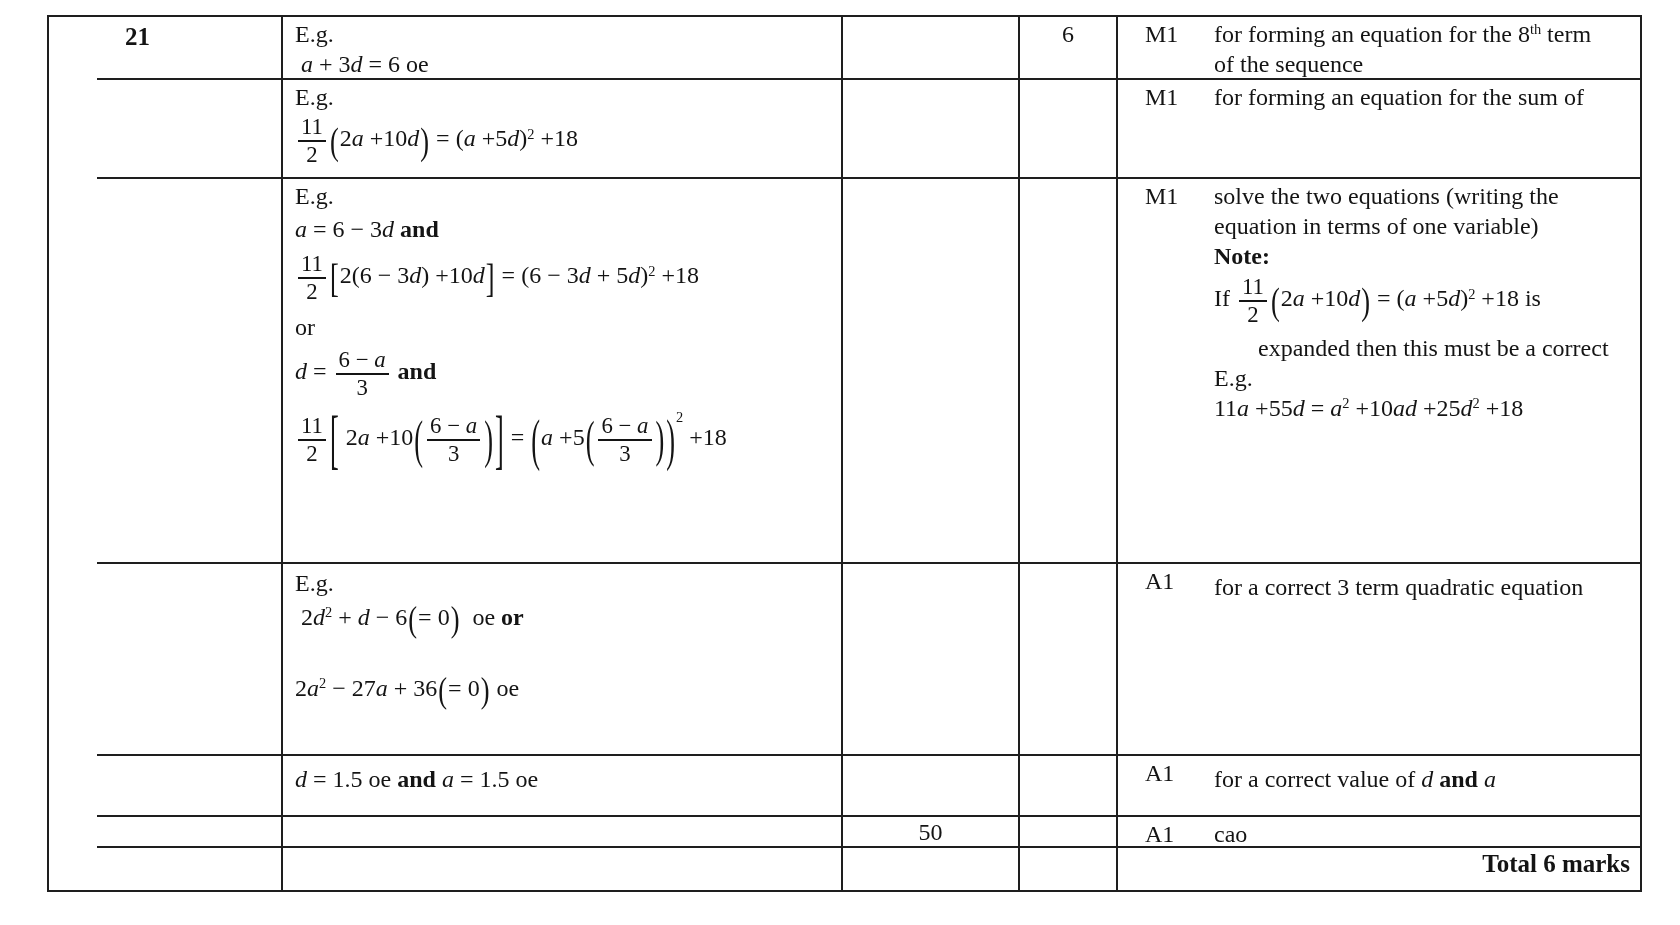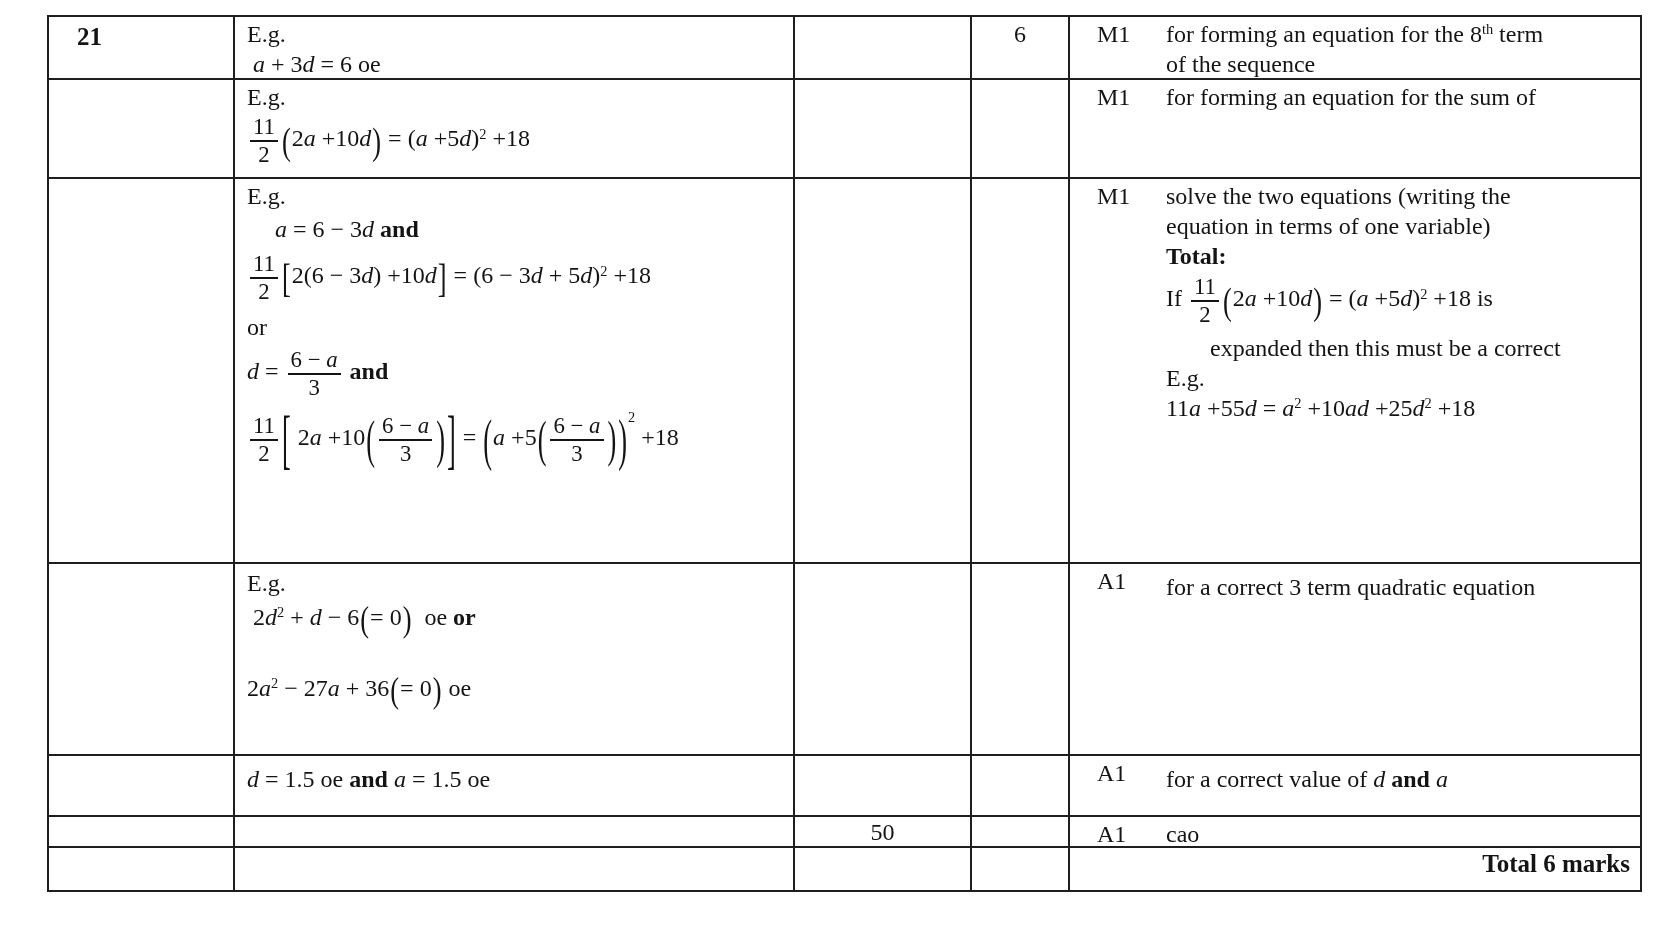--- a/index.html
+++ b/index.html
@@ -2,21 +2,21 @@
 <html><head>
 <meta charset="utf-8">
 <style>
   html,body{margin:0;padding:0;background:#ffffff;}
   #sheet{position:relative;width:1680px;height:925px;background:#ffffff;
          font-family:"Liberation Serif","DejaVu Serif",serif;font-size:24px;color:#141414;}
   .tbl{position:absolute;left:47px;top:15px;width:1595px;height:877px;
        display:grid;box-sizing:border-box;
        grid-template-columns:186px 560px 177px 98px 1fr;
        grid-template-rows:63px 99px 385px 192px 61px 31px 1fr;
-       border:2.5px solid #1e1e1e;background:#fff;}
+       border:2.5px solid #1e1e1e;background:#fff;padding-left:48px;}
   .cell{border-right:2.5px solid #1e1e1e;border-bottom:2.5px solid #1e1e1e;
         box-sizing:border-box;overflow:hidden;position:relative;}
   .cell.lc{border-right:none;}
   .cell.lr{border-bottom:none;}
   .qcell{padding:6px 0 0 28px;font-weight:bold;font-size:25px;}
   .wcell{padding:2px 0 0 12px;}
   .acell{text-align:center;padding-top:2px;}
   .mcell{text-align:center;padding-top:4px;}
   .ncell{display:flex;align-items:flex-start;padding-top:2px;}
   .mk{width:96px;flex:0 0 96px;padding-left:27px;box-sizing:border-box;line-height:30px;}
@@ -66,34 +66,34 @@
     <div class="cell lc ncell">
       <div class="mk">M1</div>
       <div class="nb">
           <div class="mline"><span class="tx">for forming an equation for the sum of</span></div>
         </div>
     </div>
 
     <div class="cell"></div>
     <div class="cell wcell">
         <div class="mline"><span class="tx">E.g.</span></div>
-        <div class="mline" style="margin-top: 3px; margin-left: 28px;"><span class="it">a</span><span class="tx"> = 6 − 3</span><span class="it">d</span><span class="tx"> </span><span class="bd">and</span></div>
+        <div class="mline" style="margin-top: 3px;"><span class="it">a</span><span class="tx"> = 6 − 3</span><span class="it">d</span><span class="tx"> </span><span class="bd">and</span></div>
         <div class="mline" style="margin-top: 8px;"><span class="fr"><span class="n"><span class="tx">11</span></span><span class="d"><span class="tx">2</span></span></span><span class="br" style="transform: scaleY(1.55);">[</span><span class="tx">2(6 − 3</span><span class="it">d</span><span class="tx">) +10</span><span class="it">d</span><span class="br" style="transform: scaleY(1.55);">]</span><span class="tx"> = (6 − 3</span><span class="it">d</span><span class="tx"> + 5</span><span class="it">d</span><span class="tx">)</span><span class="sup">2</span><span class="tx"> +18</span></div>
         <div class="mline" style="margin-top: 8px;"><span class="tx">or</span></div>
         <div class="mline" style="margin-top: 6px;"><span class="it">d</span><span class="tx"> = </span><span class="fr"><span class="n"><span class="tx">6 − </span><span class="it">a</span></span><span class="d"><span class="tx">3</span></span></span><span class="tx"> </span><span class="bd">and</span></div>
         <div class="mline" style="margin-top: 14px;"><span class="fr"><span class="n"><span class="tx">11</span></span><span class="d"><span class="tx">2</span></span></span><span class="br" style="transform: scaleY(2.5);">[</span><span class="tx"> 2</span><span class="it">a</span><span class="tx"> +10</span><span class="br" style="transform: scaleY(2);">(</span><span class="fr"><span class="n"><span class="tx">6 − </span><span class="it">a</span></span><span class="d"><span class="tx">3</span></span></span><span class="br" style="transform: scaleY(2);">)</span><span class="br" style="transform: scaleY(2.5);">]</span><span class="tx"> = </span><span class="br" style="transform: scaleY(2.2);">(</span><span class="it">a</span><span class="tx"> +5</span><span class="br" style="transform: scaleY(1.9);">(</span><span class="fr"><span class="n"><span class="tx">6 − </span><span class="it">a</span></span><span class="d"><span class="tx">3</span></span></span><span class="br" style="transform: scaleY(1.9);">)</span><span class="br" style="transform: scaleY(2.2);">)</span><span class="sup" style="vertical-align: 1.6em;">2</span><span class="tx"> +18</span></div>
       </div>
     <div class="cell"></div>
     <div class="cell"></div>
     <div class="cell lc ncell">
       <div class="mk">M1</div>
       <div class="nb">
           <div class="mline"><span class="tx">solve the two equations (writing the</span></div>
           <div class="mline"><span class="tx">equation in terms of one variable)</span></div>
-          <div class="mline"><span class="bd">Total:</span></div>
+          <div class="mline"><span class="bd">Note:</span></div>
           <div class="mline" style="margin-top: 4px;"><span class="tx">If </span><span class="fr"><span class="n"><span class="tx">11</span></span><span class="d"><span class="tx">2</span></span></span><span class="br" style="transform: scaleY(1.45);">(</span><span class="tx">2</span><span class="it">a</span><span class="tx"> +10</span><span class="it">d</span><span class="br" style="transform: scaleY(1.45);">)</span><span class="tx"> = (</span><span class="it">a</span><span class="tx"> +5</span><span class="it">d</span><span class="tx">)</span><span class="sup">2</span><span class="tx"> +18 is</span></div>
           <div class="mline" style="margin-top: 6px; margin-left: 44px;"><span class="tx">expanded then this must be a correct</span></div>
           <div class="mline"><span class="tx">E.g.</span></div>
           <div class="mline"><span class="tx">11</span><span class="it">a</span><span class="tx"> +55</span><span class="it">d</span><span class="tx"> = </span><span class="it">a</span><span class="sup">2</span><span class="tx"> +10</span><span class="it">ad</span><span class="tx"> +25</span><span class="it">d</span><span class="sup">2</span><span class="tx"> +18</span></div>
         </div>
     </div>
 
     <div class="cell"></div>
     <div class="cell wcell">
         <div class="mline" style="margin-top: 2px;"><span class="tx">E.g.</span></div>

